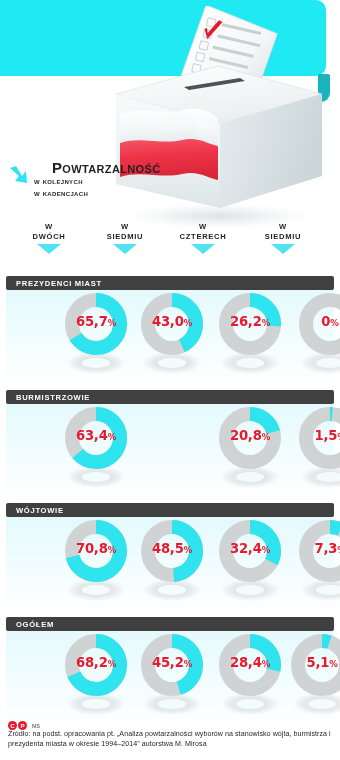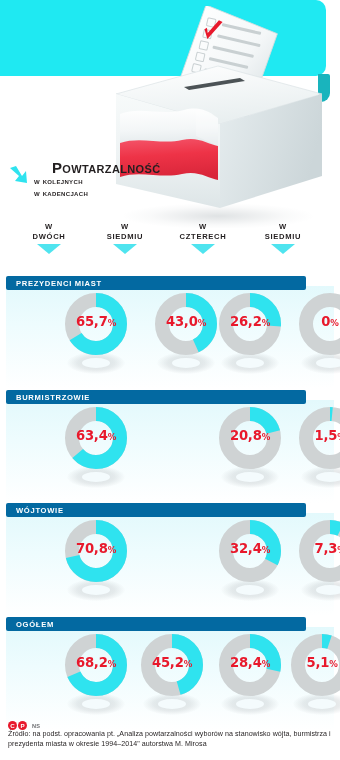--- a/index.html
+++ b/index.html
@@ -76,22 +76,22 @@
   .section { position: absolute; left: 0; width: 340px; }
   .sec-bg {
     position: absolute; left: 6px; top: 10px;
     width: 328px; height: 103px;
     background: linear-gradient(to bottom, #e3f9fc 0%, #eefcfe 38%, #ffffff 100%);
     border-bottom-left-radius: 3px;
     border-bottom-right-radius: 3px;
   }
   .sec-head {
     position: absolute; left: 6px; top: 0px;
-    width: 300px; height: 14px;
-    background: #0369a1;
+    width: 328px; height: 14px;
+    background: #404040;
     border-radius: 2px;
   }
   .sec-head span {
     position: absolute; left: 10px; top: 2.5px;
     color: #ffffff;
     font-size: 7.6px;
     font-weight: bold;
     letter-spacing: 0.7px;
   }
   .donuts { position: absolute; left: 0; top: 14px; width: 340px; height: 96px; margin-left: 47px; }
@@ -280,21 +280,21 @@
           <div class="donut-wrap" style="left: 10px;">
             <div class="shadow"></div>
             <div class="donut">
               <svg width="64" height="64" viewBox="0 0 64 64">
                 <circle cx="32" cy="32" r="24" fill="none" stroke="#cfd3d4" stroke-width="14"></circle>
                 <circle cx="32" cy="32" r="24" fill="none" stroke="#2fe3ef" stroke-width="14" stroke-dasharray="99.07 51.72" transform="rotate(-90 32 32)"></circle>
               </svg>
             </div>
             <div class="donut-val"><span>65,7</span><span class="pct">%</span></div>
           </div>
-          <div class="donut-wrap" style="left: 100px;">
+          <div class="donut-wrap" style="left: 86px;">
             <div class="shadow"></div>
             <div class="donut">
               <svg width="64" height="64" viewBox="0 0 64 64">
                 <circle cx="32" cy="32" r="24" fill="none" stroke="#cfd3d4" stroke-width="14"></circle>
                 <circle cx="32" cy="32" r="24" fill="none" stroke="#2fe3ef" stroke-width="14" stroke-dasharray="64.84 85.95" transform="rotate(-90 32 32)"></circle>
               </svg>
             </div>
             <div class="donut-val"><span>43,0</span><span class="pct">%</span></div>
           </div>
           <div class="donut-wrap" style="left: 164px;">
@@ -365,20 +365,30 @@
           <div class="donut-wrap" style="left: 10px;">
             <div class="shadow"></div>
             <div class="donut">
               <svg width="64" height="64" viewBox="0 0 64 64">
                 <circle cx="32" cy="32" r="24" fill="none" stroke="#cfd3d4" stroke-width="14"></circle>
                 <circle cx="32" cy="32" r="24" fill="none" stroke="#2fe3ef" stroke-width="14" stroke-dasharray="106.76 44.03" transform="rotate(-90 32 32)"></circle>
               </svg>
             </div>
             <div class="donut-val"><span>70,8</span><span class="pct">%</span></div>
           </div>
+          <div class="donut-wrap" style="left: 86px;">
+            <div class="shadow"></div>
+            <div class="donut">
+              <svg width="64" height="64" viewBox="0 0 64 64">
+                <circle cx="32" cy="32" r="24" fill="none" stroke="#cfd3d4" stroke-width="14"></circle>
+                <circle cx="32" cy="32" r="24" fill="none" stroke="#2fe3ef" stroke-width="14" stroke-dasharray="73.14 77.66" transform="rotate(-90 32 32)"></circle>
+              </svg>
+            </div>
+            <div class="donut-val"><span>48,5</span><span class="pct">%</span></div>
+          </div>
           <div class="donut-wrap" style="left: 164px;">
             <div class="shadow"></div>
             <div class="donut">
               <svg width="64" height="64" viewBox="0 0 64 64">
                 <circle cx="32" cy="32" r="24" fill="none" stroke="#cfd3d4" stroke-width="14"></circle>
                 <circle cx="32" cy="32" r="24" fill="none" stroke="#2fe3ef" stroke-width="14" stroke-dasharray="48.86 101.94" transform="rotate(-90 32 32)"></circle>
               </svg>
             </div>
             <div class="donut-val"><span>32,4</span><span class="pct">%</span></div>
           </div>

